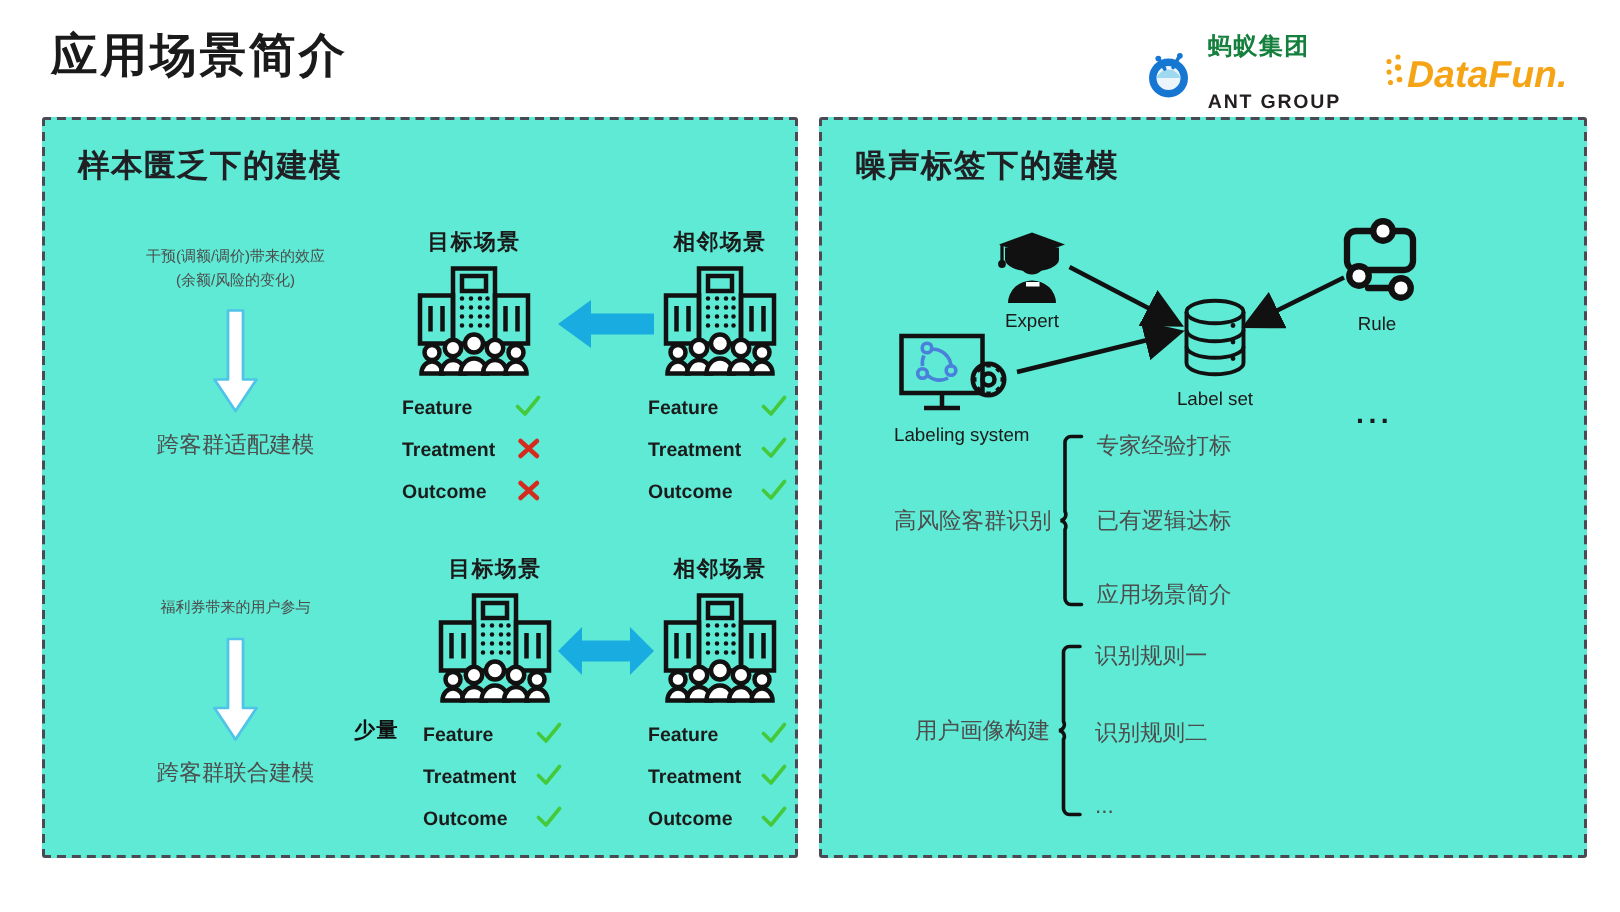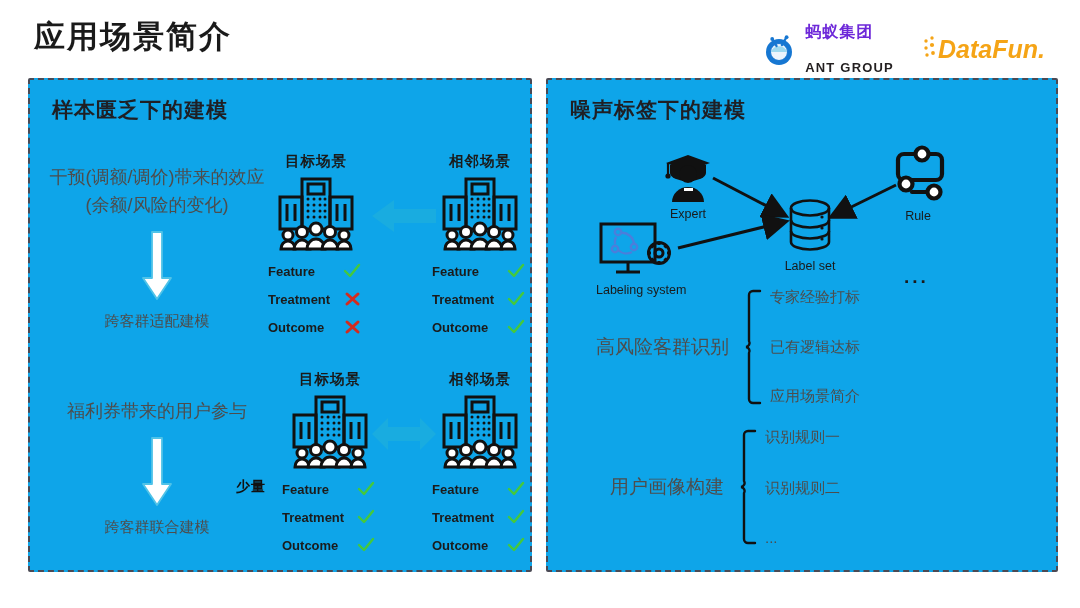--- a/index.html
+++ b/index.html
@@ -12,38 +12,38 @@
 
   
   .page-title{
     position:absolute;left:34px;top:16px;
     font-size:31px;font-weight:700;color:#1a1a1a;letter-spacing:2px;
   }
   .logos{position:absolute;right:18px;top:24px;display:flex;align-items:center;gap:26px;}
   .ant-logo{display:flex;align-items:center;gap:8px;}
   .ant-mark{width:34px;height:34px;position:relative;}
   .ant-text{display:flex;flex-direction:column;line-height:1.05;}
-  .ant-cn{font-size:16px;font-weight:700;color:#6d28d9;letter-spacing:1px;}
+  .ant-cn{font-size:16px;font-weight:700;color:#15803d;letter-spacing:1px;}
   .ant-en{font-size:13px;font-weight:700;color:#231f20;letter-spacing:1.2px;margin-top:20px;}
   .datafun{display:flex;align-items:center;}
 
   
   .panel{
-    position:absolute;border:2px dashed #4a4a55;border-radius:2px;background:#0ea5e9;
+    position:absolute;border:2px dashed #4a4a55;border-radius:2px;background:#5eead4;
   }
   .panel-left{left:28px;top:78px;width:500px;height:490px;}
   .panel-right{left:546px;top:78px;width:508px;height:490px;}
   .panel-title{
     position:absolute;top:16px;left:22px;
     font-size:21px;font-weight:700;color:#1f1f24;letter-spacing:1px;
   }
 
   
   .lcol{position:absolute;left:8px;width:238px;text-align:center;color:#4d4d4d;}
-  .lcol .cause{font-size:18px;line-height:1.55;}
+  .lcol .cause{font-size:10px;line-height:1.55;}
   .lcol .effect{font-size:15px;}
   .downarrow{margin:10px auto;}
 
   
   .scn{position:absolute;}
   .scn-label{font-size:14.5px;font-weight:700;color:#1a1a1a;text-align:center;margin-bottom:4px;letter-spacing:1px;}
   .bld{display:block;margin:0 auto;}
   .attrs{margin-top:9px;}
   .attr-row{display:flex;align-items:center;height:22px;margin-bottom:6px;font-weight:bold;}
   .attr-name{font-size:13px;color:#1b1b1b;width:74px;}
@@ -52,21 +52,21 @@
     position:absolute;font-size:14px;font-weight:700;color:#111;letter-spacing:1px;
   }
 
   
   .icon-node{position:absolute;text-align:center;}
   .icon-cap{font-size:12.5px;color:#1a1a1a;margin-top:3px;white-space:nowrap;}
   .dots{position:absolute;font-size:19px;letter-spacing:3px;color:#1a1a1a;font-weight:700;}
 
   
   .brace-group{position:absolute;display:flex;align-items:center;}
-  .brace-label{font-size:19px;color:#4d4d4d;white-space:nowrap;margin-right:17px;}
+  .brace-label{font-size:15px;color:#4d4d4d;white-space:nowrap;margin-right:6px;}
   .brace-items{display:flex;flex-direction:column;justify-content:space-between;margin-left:8px;}
   .brace-item{font-size:15px;color:#4d4d4d;white-space:nowrap;}
   svg{display:block;overflow:visible;}
 </style>
 </head>
 <body>
 
 <div class="slide">
 
   <div class="page-title">应用场景简介</div>

